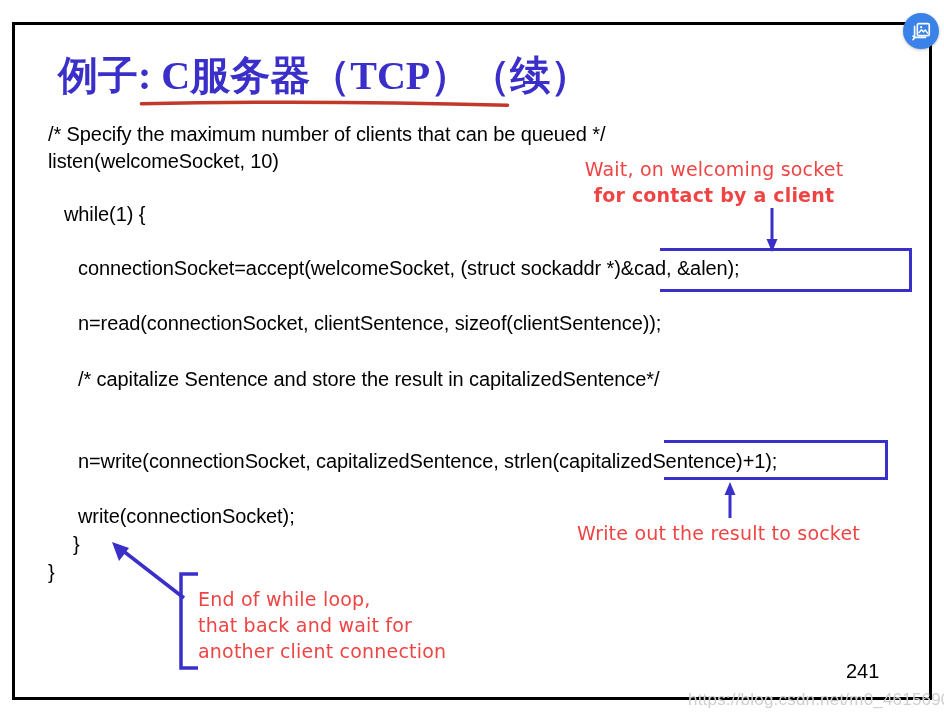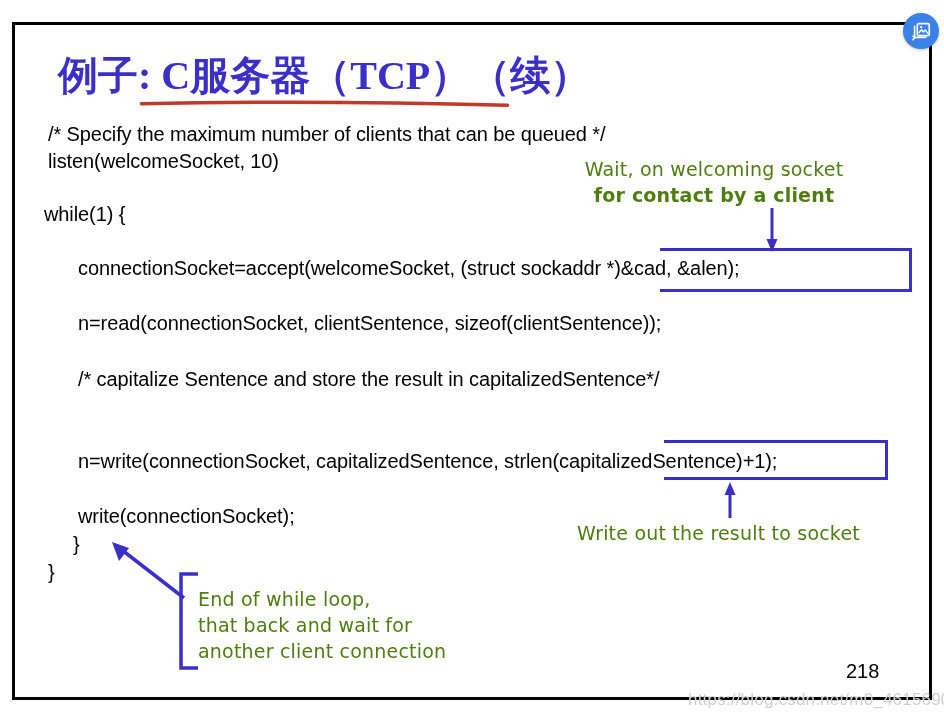--- a/index.html
+++ b/index.html
@@ -56,21 +56,21 @@
     color: #000000;
     white-space: nowrap;
     letter-spacing: -0.1px;
   }
 
   
   .annot {
     position: absolute;
     font-family: "DejaVu Sans", sans-serif;
     font-size: 19px;
-    color: #4d7c0f;
+    color: #ef4444;
     white-space: nowrap;
     letter-spacing: 0.2px;
   }
   .annot-center { text-align: center; }
 
   
   .callout-box {
     position: absolute;
     border-top: 3px solid #3b2fc9;
     border-right: 3px solid #3b2fc9;
@@ -132,21 +132,21 @@
 <div id="slide-title">例子: C服务器（TCP）（续）</div>
 
 <svg id="title-underline" width="530" height="10" viewBox="0 0 530 10">
   <path d="M2,4 C140,1 330,1 525,6" stroke="#c0392b" stroke-width="5" fill="none" stroke-linecap="round"></path>
 </svg>
 
 <div class="code-line" style="left:48px; top:123px;">/* Specify the maximum number of clients that can be queued */</div>
 
 <div class="code-line" style="left:48px; top:150px;">listen(welcomeSocket, 10)</div>
 
-<div class="code-line" style="left:44px; top:203px;">while(1) {</div>
+<div class="code-line" style="left:64px; top:203px;">while(1) {</div>
 
 <div class="code-line" style="left:78px; top:257px;">connectionSocket=accept(welcomeSocket, (struct sockaddr *)&amp;cad, &amp;alen);</div>
 
 <div class="code-line" style="left:78px; top:312px;">n=read(connectionSocket, clientSentence, sizeof(clientSentence));</div>
 
 <div class="code-line" style="left:78px; top:368px;">/* capitalize Sentence and store the result in capitalizedSentence*/</div>
 
 <div class="code-line" style="left:78px; top:450px;">n=write(connectionSocket, capitalizedSentence, strlen(capitalizedSentence)+1);</div>
 
 <div class="code-line" style="left:78px; top:505px;">write(connectionSocket);</div>
@@ -180,21 +180,21 @@
 
 <svg class="overlay-svg" style="left:178px; top:572px;" width="26" height="98" viewBox="0 0 26 98">
   <path d="M20,2 L3,2 L3,96 L20,96" stroke="#3b2fc9" stroke-width="3.5" fill="none"></path>
 </svg>
 
 <svg class="overlay-svg" style="left:108px; top:540px;" width="90" height="62" viewBox="0 0 90 62">
   <line x1="76" y1="58" x2="14" y2="10" stroke="#3b2fc9" stroke-width="3.5"></line>
   <path d="M4,2 L21,8 L11,21 Z" fill="#3b2fc9"></path>
 </svg>
 
-<div id="page-number">218</div>
+<div id="page-number">241</div>
 
 <div id="csdn-badge">
   <svg width="22" height="22" viewBox="0 0 24 24">
     <rect x="8" y="4" width="13" height="13" rx="1.5" fill="none" stroke="#ffffff" stroke-width="1.8"></rect>
     <path d="M9.5 14.2 L12.6 10.6 L14.8 13 L16.6 10.8 L19.6 14.8" fill="none" stroke="#ffffff" stroke-width="1.5" stroke-linejoin="round"></path>
     <circle cx="12.2" cy="7.8" r="1.2" fill="#ffffff"></circle>
     <path d="M5 7 L5 19 L17 19" fill="none" stroke="#ffffff" stroke-width="1.8" stroke-linecap="round"></path>
     <path d="M3.2 17.4 L5.2 19.4 L3.2 21.4" fill="none" stroke="#ffffff" stroke-width="1.6" stroke-linecap="round" stroke-linejoin="round"></path>
   </svg>
 </div>

